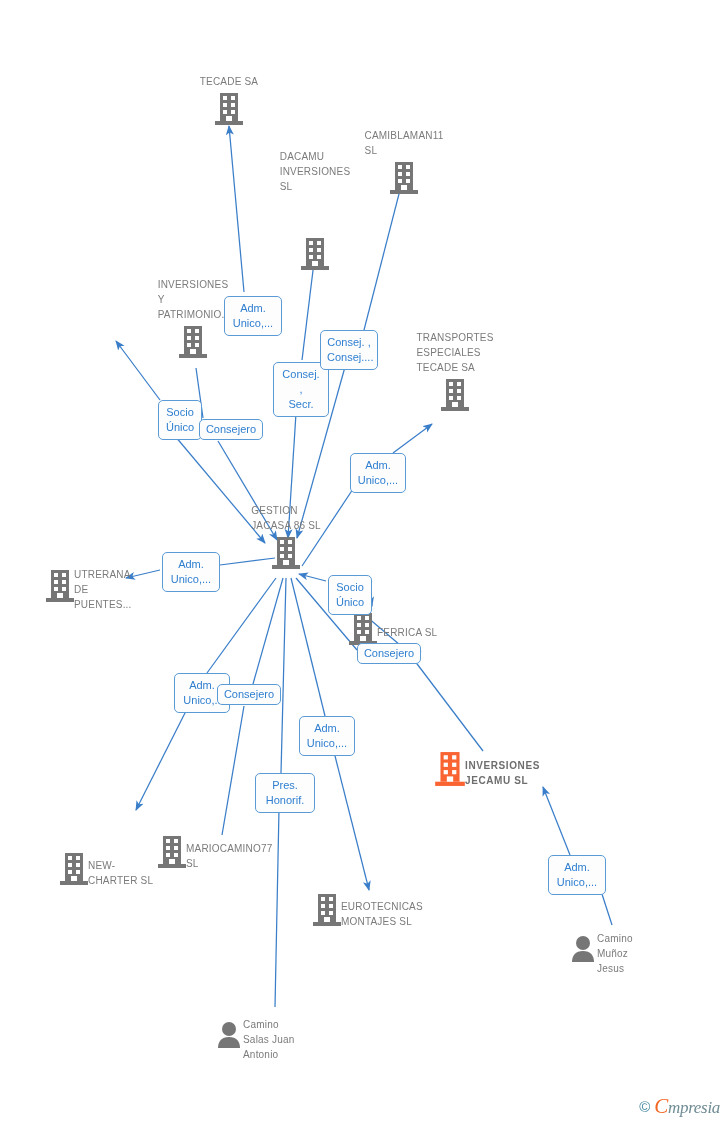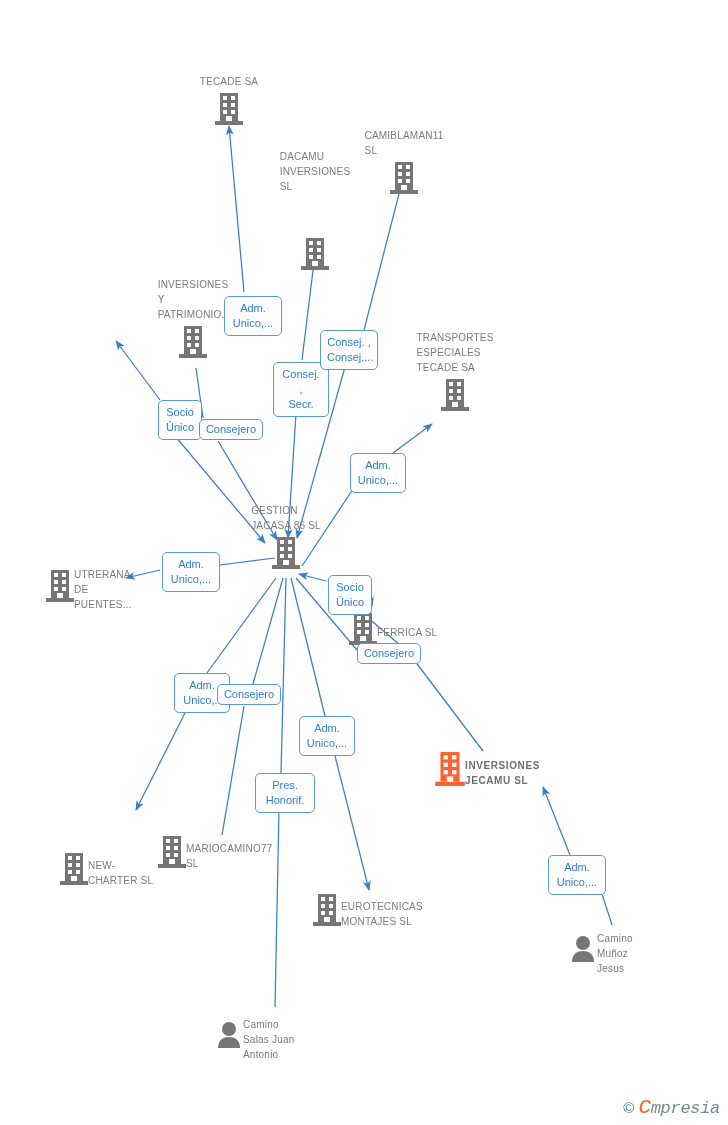--- a/index.html
+++ b/index.html
@@ -77,21 +77,21 @@
     display: flex;
     align-items: center;
     gap: 4px;
   }
   #watermark .copy {
     font-size: 15px;
     color: #4a8ba0;
     font-family: "Liberation Sans", sans-serif;
   }
   #watermark .brand {
-    font-family: Liberation Mono, monospace;
+    font-family: Liberation Serif, serif;
     font-style: italic;
     font-size: 17px;
     color: #6f8b93;
     letter-spacing: -0.3px;
   }
   #watermark .brand .cap {
     color: #f26522;
     font-size: 21px;
   }
 </style>

